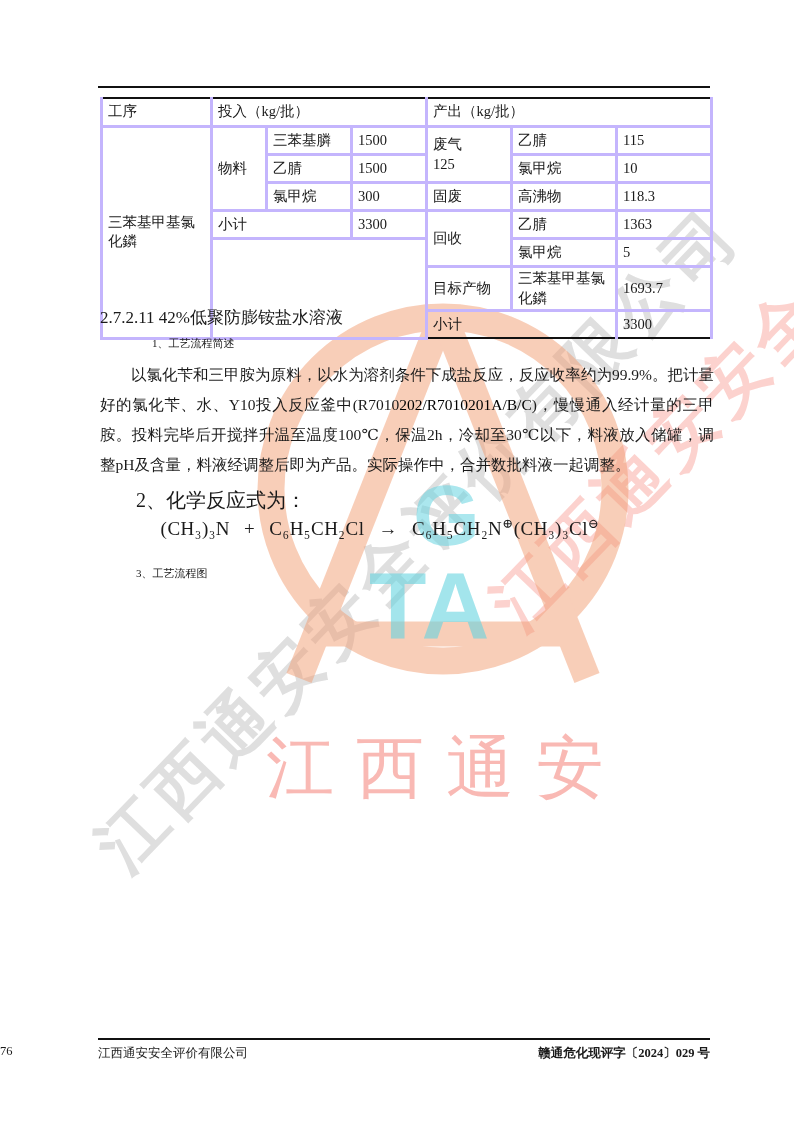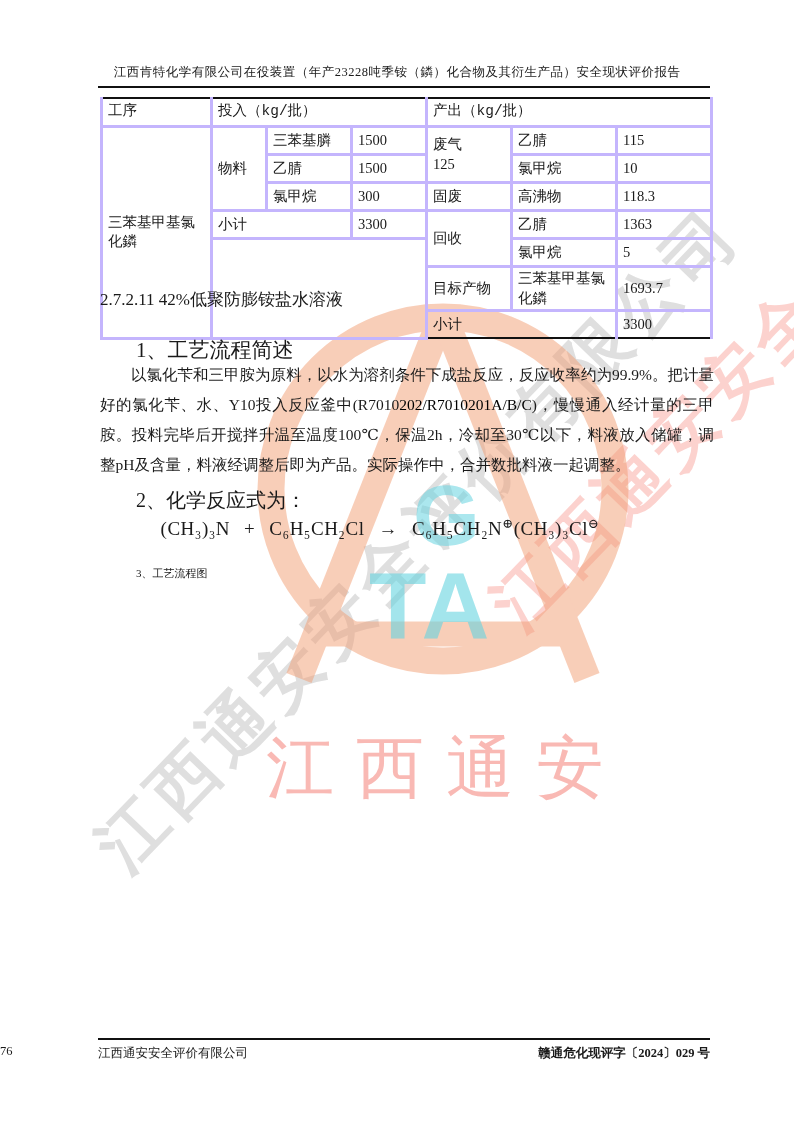--- a/index.html
+++ b/index.html
@@ -44,28 +44,28 @@
   .header-rule { position:absolute; top:86px; left:98px; width:612px; height:2px; background:#111; }
   
   .proc-table {
     position:absolute; top:97px; left:100px; width:610px;
     border-collapse:collapse; table-layout:fixed; font-size:14.5px;
   }
   .proc-table td {
     border:3px solid #c4b5fd; padding:1px 5px; vertical-align:middle;
     line-height:1.35; word-break:break-all; overflow:hidden;
   }
-  .proc-table tr.hdr td { border-top:2.5px solid #111; border-bottom:2.5px solid #111; height:24px;font-family:Liberation Mono, monospace; }
+  .proc-table tr.hdr td { border-top:2.5px solid #111; border-bottom:2.5px solid #111; height:24px; }
   .proc-table tr.last td { border-bottom:2.5px solid #111; }
   .proc-table tr td { height:23px; }
   .proc-table tr.tall td { height:37px; }
   .proc-table .stack span { display:block; }
   
-  .sec-heading { position:absolute; top:288px; left:100px; font-size:17px; }
-  .li-1 { position:absolute; top:336px; left:136px; font-size:21px; }
+  .sec-heading { position:absolute; top:306px; left:100px; font-size:17px; }
+  .li-1 { position:absolute; top:336px; left:152px; font-size:11px; }
   .para-1 {
     position:absolute; top:360px; left:100px; width:614px;
     font-size:15.5px; line-height:30px; text-align:justify; text-indent:2em;
   }
   .red-text { color:#000000; }
   .li-2 { position:absolute; top:487px; left:136px; font-size:20px; }
   .equation {
     position:absolute; top:516px; left:100px; width:560px;
     text-align:center; font-size:19px; letter-spacing:.5px;
   }
@@ -92,21 +92,20 @@
       <line x1="210" y1="40" x2="354" y2="404" stroke="#f29e74" stroke-width="27"></line>
       <line x1="84" y1="360" x2="336" y2="360" stroke="#f29e74" stroke-width="25"></line>
     </svg>
     <div class="wm-g">G</div>
     <div class="wm-ta">TA</div>
     <div class="wm-brand">江西通安</div>
   </div>
 
   <div class="content">
 
-    <div class="header-title">江西肯特化学有限公司在役装置（年产23228吨季铵（鏻）化合物及其衍生产品）安全现状评价报告</div>
     <div class="header-rule"></div>
 
     <table class="proc-table">
       <colgroup>
         <col style="width:110px">
           <col style="width:55px">
           <col style="width:85px">
           <col style="width:75px">
         <col style="width:85px">
           <col style="width:105px">

